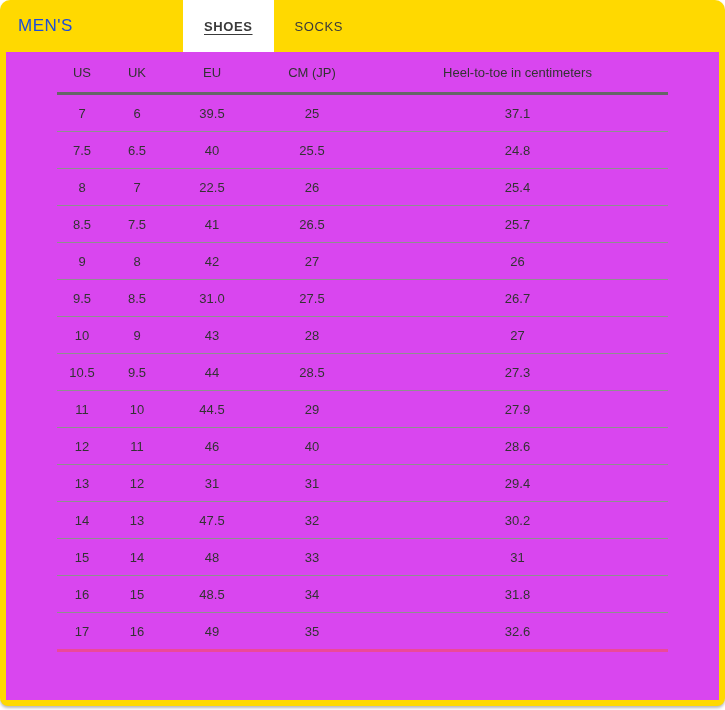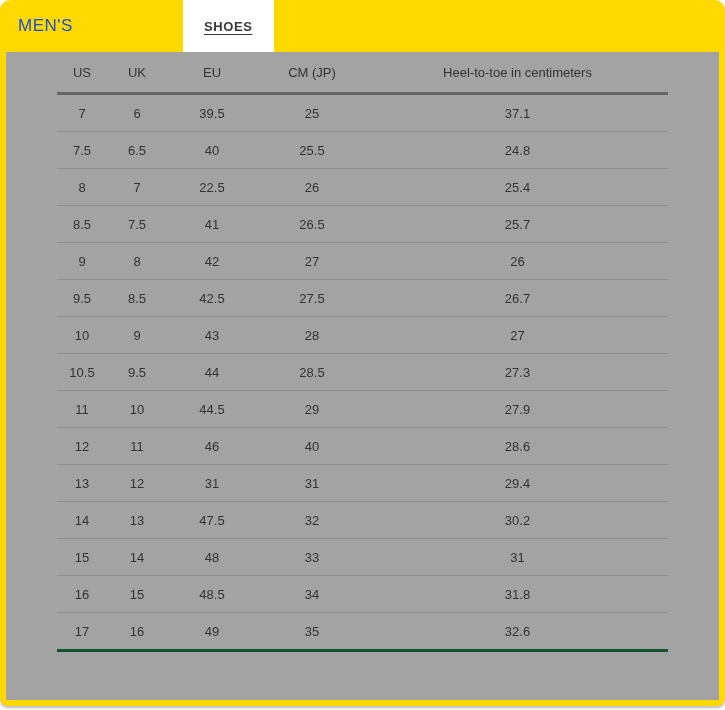--- a/index.html
+++ b/index.html
@@ -53,21 +53,21 @@
   }
   .tab.active {
     background: #ffffff;
     font-weight: bold;
     text-decoration: underline;
     text-underline-offset: 3px;
   }
   .content {
     margin: 0 6px;
     height: 648px;
-    background: #a3a3a3;
+    background: #d946ef;
   }
   table.size-table {
     margin-left: 51px;
     width: 611px;
     border-collapse: collapse;
     table-layout: fixed;
   }
   .size-table th {
     height: 40px;
     font-weight: normal;
@@ -81,36 +81,37 @@
   .size-table td {
     height: 36px;
     text-align: center;
     vertical-align: middle;
     font-size: 13px;
     color: #333333;
     border-bottom: 1px solid #8f8f8f;
     padding: 0;
   }
   .size-table tbody tr:last-child td {
-    border-bottom: 3px solid #14532d;
+    border-bottom: 3px solid #ec4899;
   }
   col.c-us { width: 50px; }
   col.c-uk { width: 60px; }
   col.c-eu { width: 90px; }
   col.c-cm { width: 110px; }
   col.c-heel { width: 301px; }
 </style>
 </head>
 <body>
 
 <div class="card">
   <div class="header">
     <div class="title">MEN'S</div>
     <div class="tabs" id="tabs">
         <button class="tab active">SHOES</button>
+        <button class="tab">SOCKS</button>
       </div>
   </div>
   <div class="content">
     <table class="size-table">
       <colgroup>
         <col class="c-us">
           <col class="c-uk">
           <col class="c-eu">
           <col class="c-cm">
           <col class="c-heel">
@@ -156,21 +157,21 @@
           <tr>
             <td>9</td>
             <td>8</td>
             <td>42</td>
             <td>27</td>
             <td>26</td>
           </tr>
           <tr>
             <td>9.5</td>
             <td>8.5</td>
-            <td>42.5</td>
+            <td>31.0</td>
             <td>27.5</td>
             <td>26.7</td>
           </tr>
           <tr>
             <td>10</td>
             <td>9</td>
             <td>43</td>
             <td>28</td>
             <td>27</td>
           </tr>

